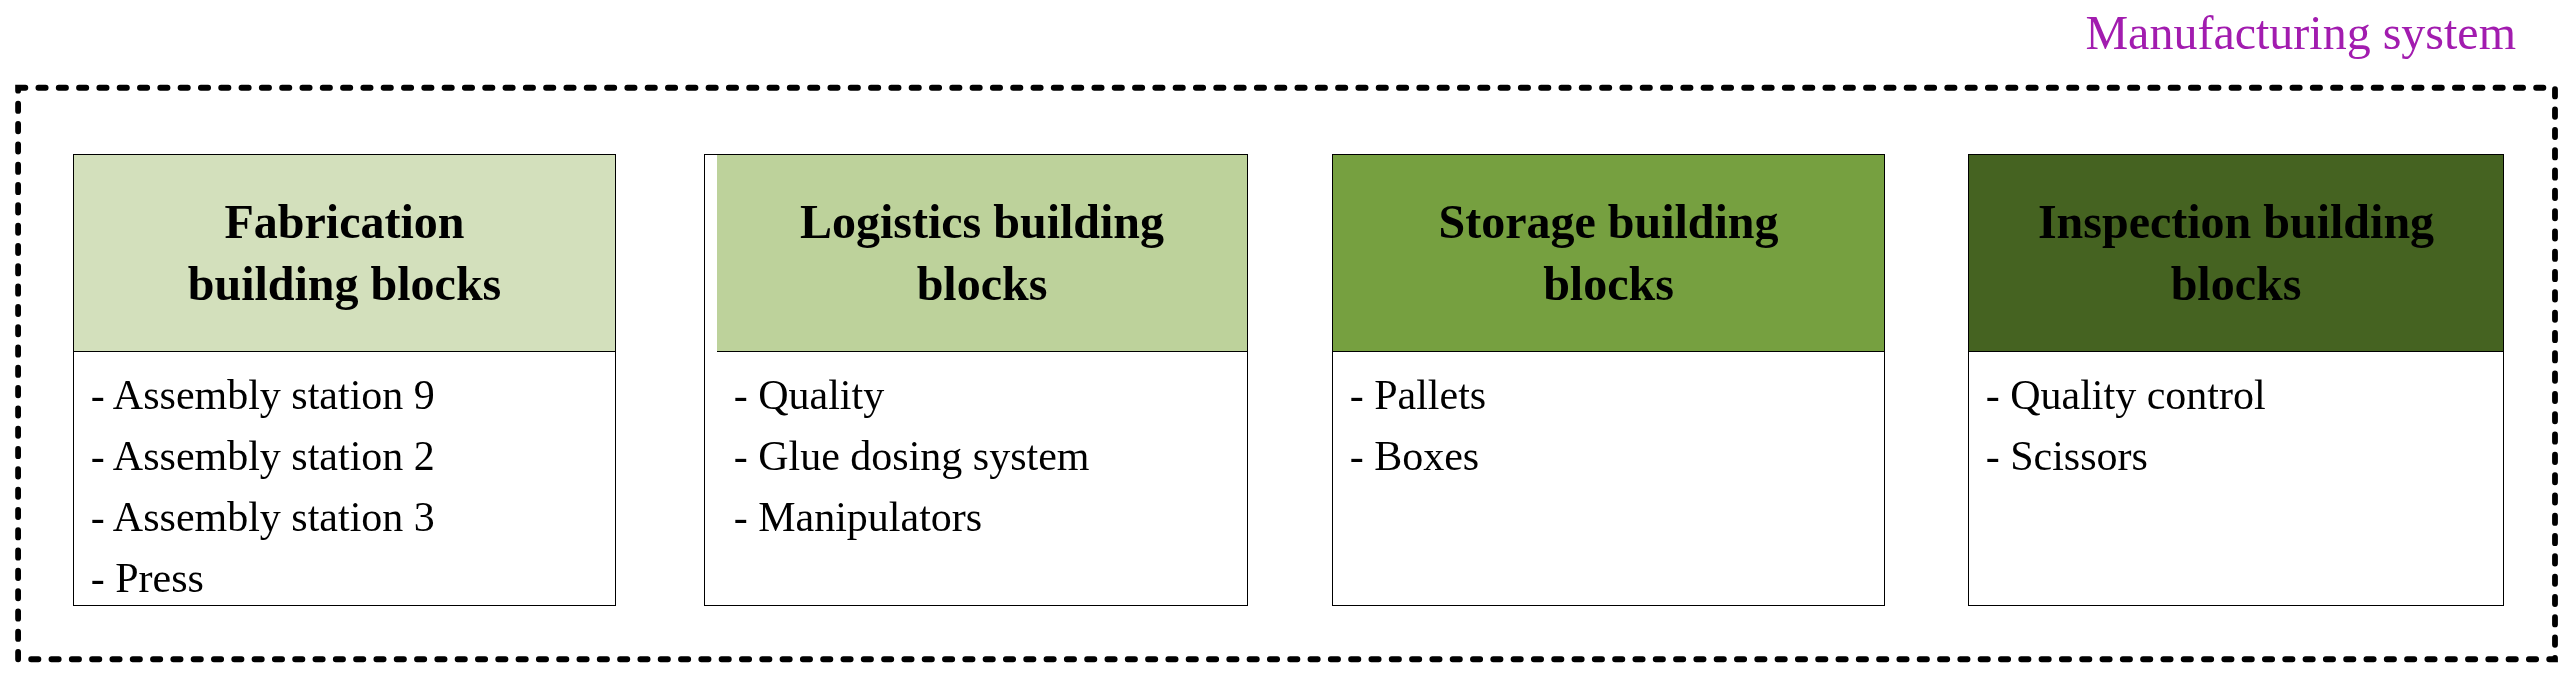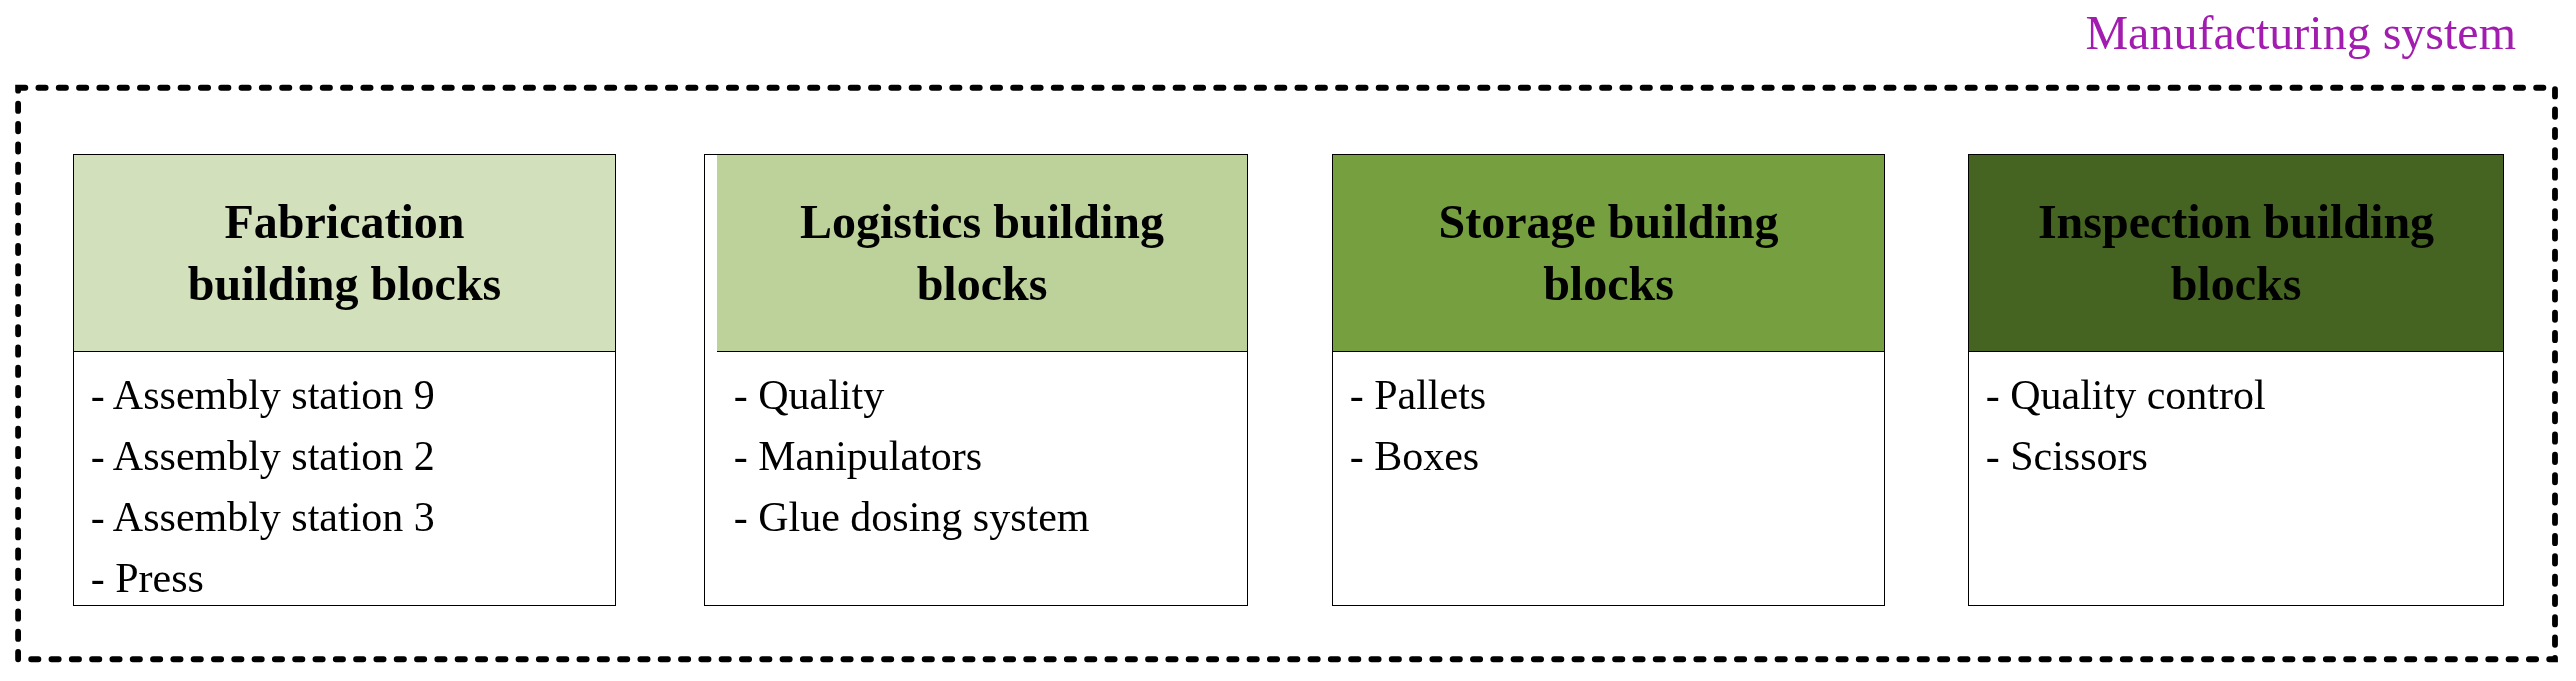--- a/index.html
+++ b/index.html
@@ -91,22 +91,22 @@
           <li>- Assembly station 3</li>
           <li>- Press</li>
         </ul>
     </div>
 
     <div class="block" style="left:704px; width:544px;padding-left:12px;">
       <div class="block-header" style="background-color: rgb(189, 210, 155);">Logistics building
 blocks</div>
       <ul class="block-items">
           <li>- Quality</li>
+          <li>- Glue dosing system</li>
           <li>- Manipulators</li>
-          <li>- Glue dosing system</li>
         </ul>
     </div>
 
     <div class="block" style="left:1332px; width:553px;">
       <div class="block-header" style="background-color: rgb(118, 160, 64);">Storage building
 blocks</div>
       <ul class="block-items">
           <li>- Pallets</li>
           <li>- Boxes</li>
         </ul>

